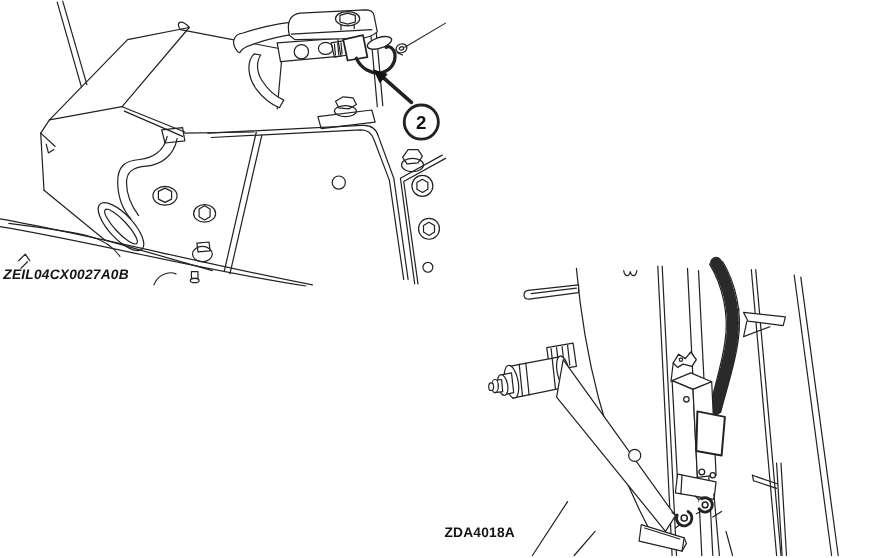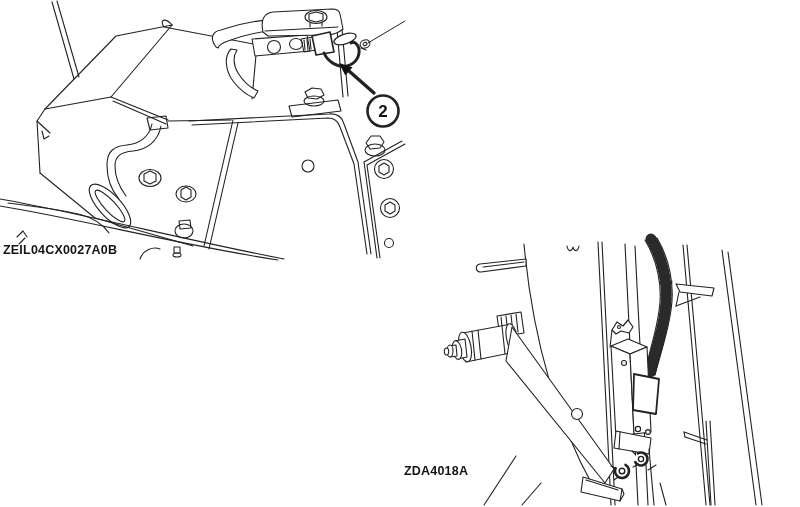--- a/index.html
+++ b/index.html
@@ -1,22 +1,22 @@
 <!DOCTYPE html>
 <html><head>
 <meta charset="utf-8">
 <style>
   html,body{margin:0;padding:0;background:#fff;}
   .canvas{position:relative;width:800px;height:507px;background:#fff;overflow:hidden;
           font-family:"Liberation Sans",sans-serif;}
   .canvas svg{position:absolute;left:0;top:0;}
   .fig-label{position:absolute;font-size:12.5px;font-weight:700;color:#141414;
              letter-spacing:.2px;white-space:nowrap;}
-  .label-1{left:3px;top:243px;}
-  .label-2{left:404px;top:464px;}
+  .label-1{left:3px;top:243px;font-style:italic;}
+  .label-2{left:404px;top:477px;}
   .callout-num{font:700 17px "Liberation Sans",sans-serif;fill:#111;}
 </style>
 </head>
 <body>
 
 <div class="canvas">
 
 <svg width="800" height="507" viewBox="0 0 800 507" fill="none" stroke="#222" stroke-width="1.1" stroke-linecap="round" stroke-linejoin="round">
 
   <g>

